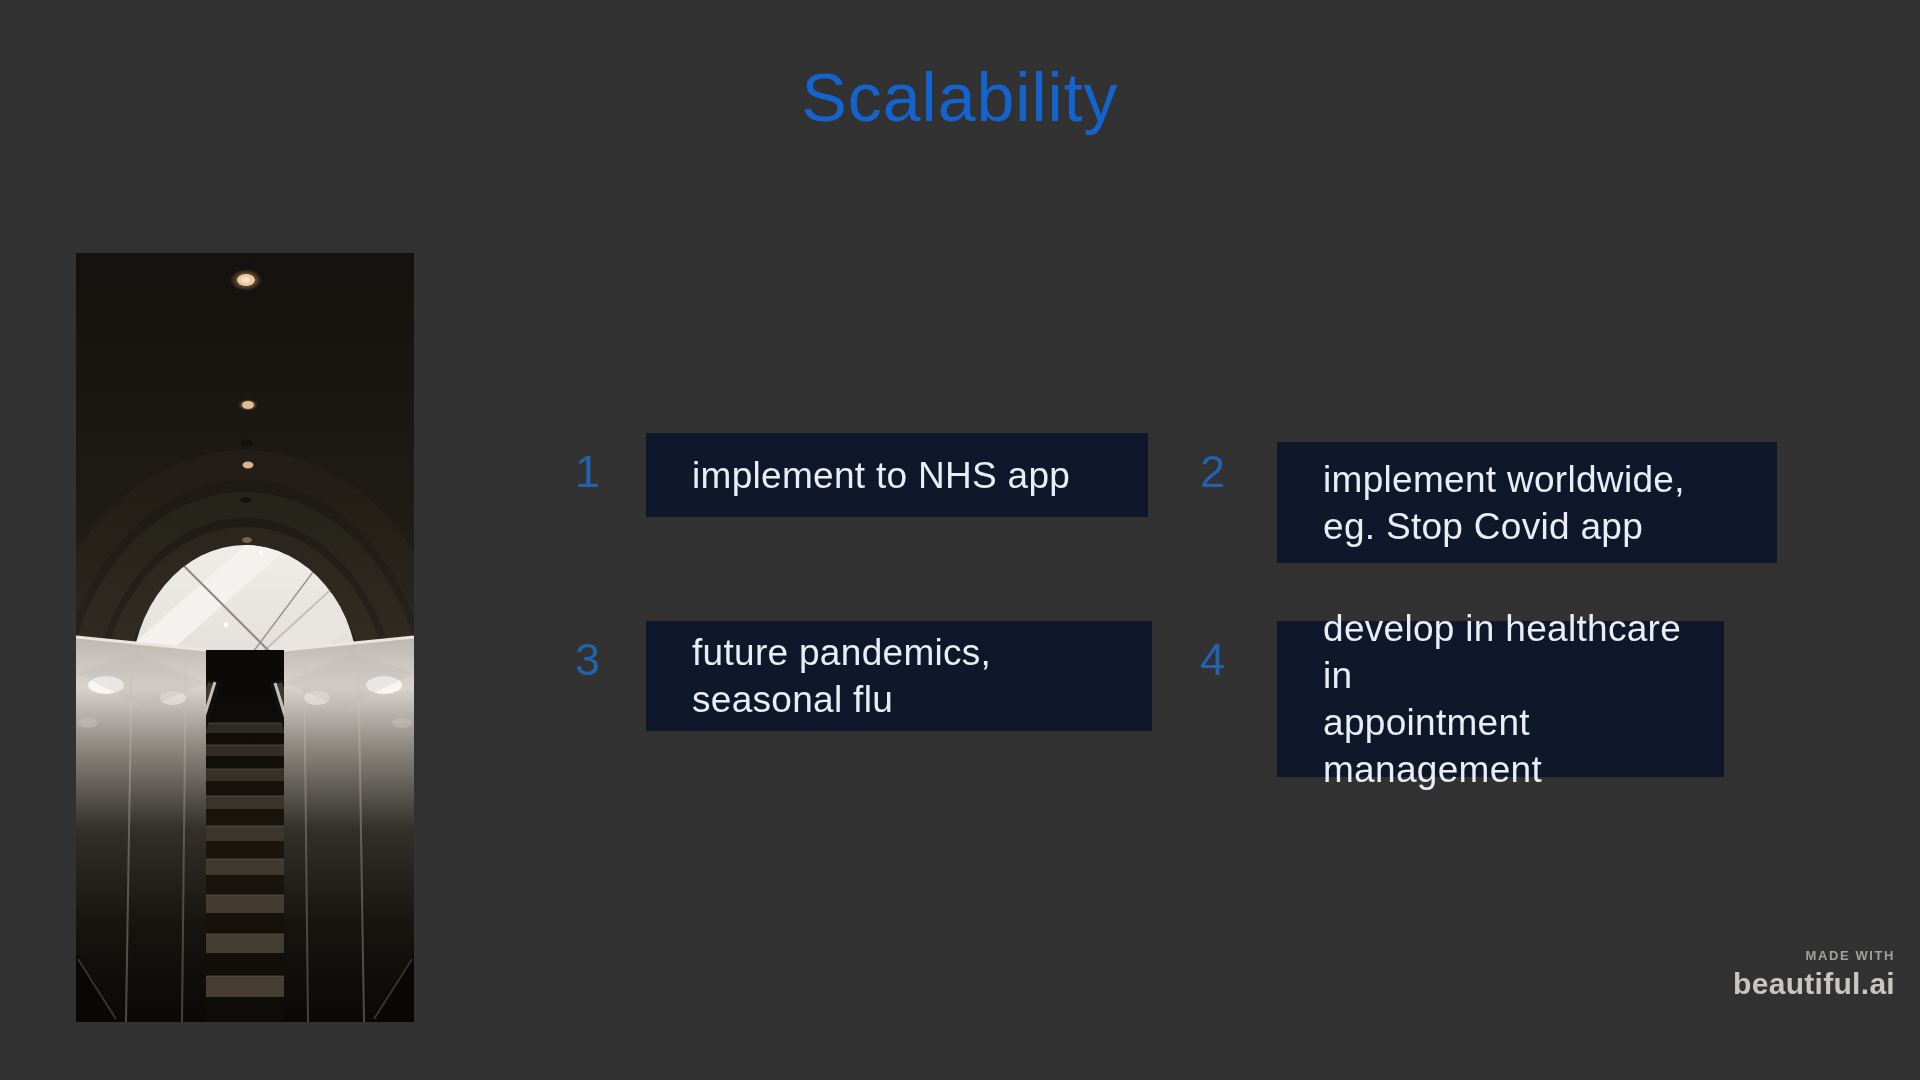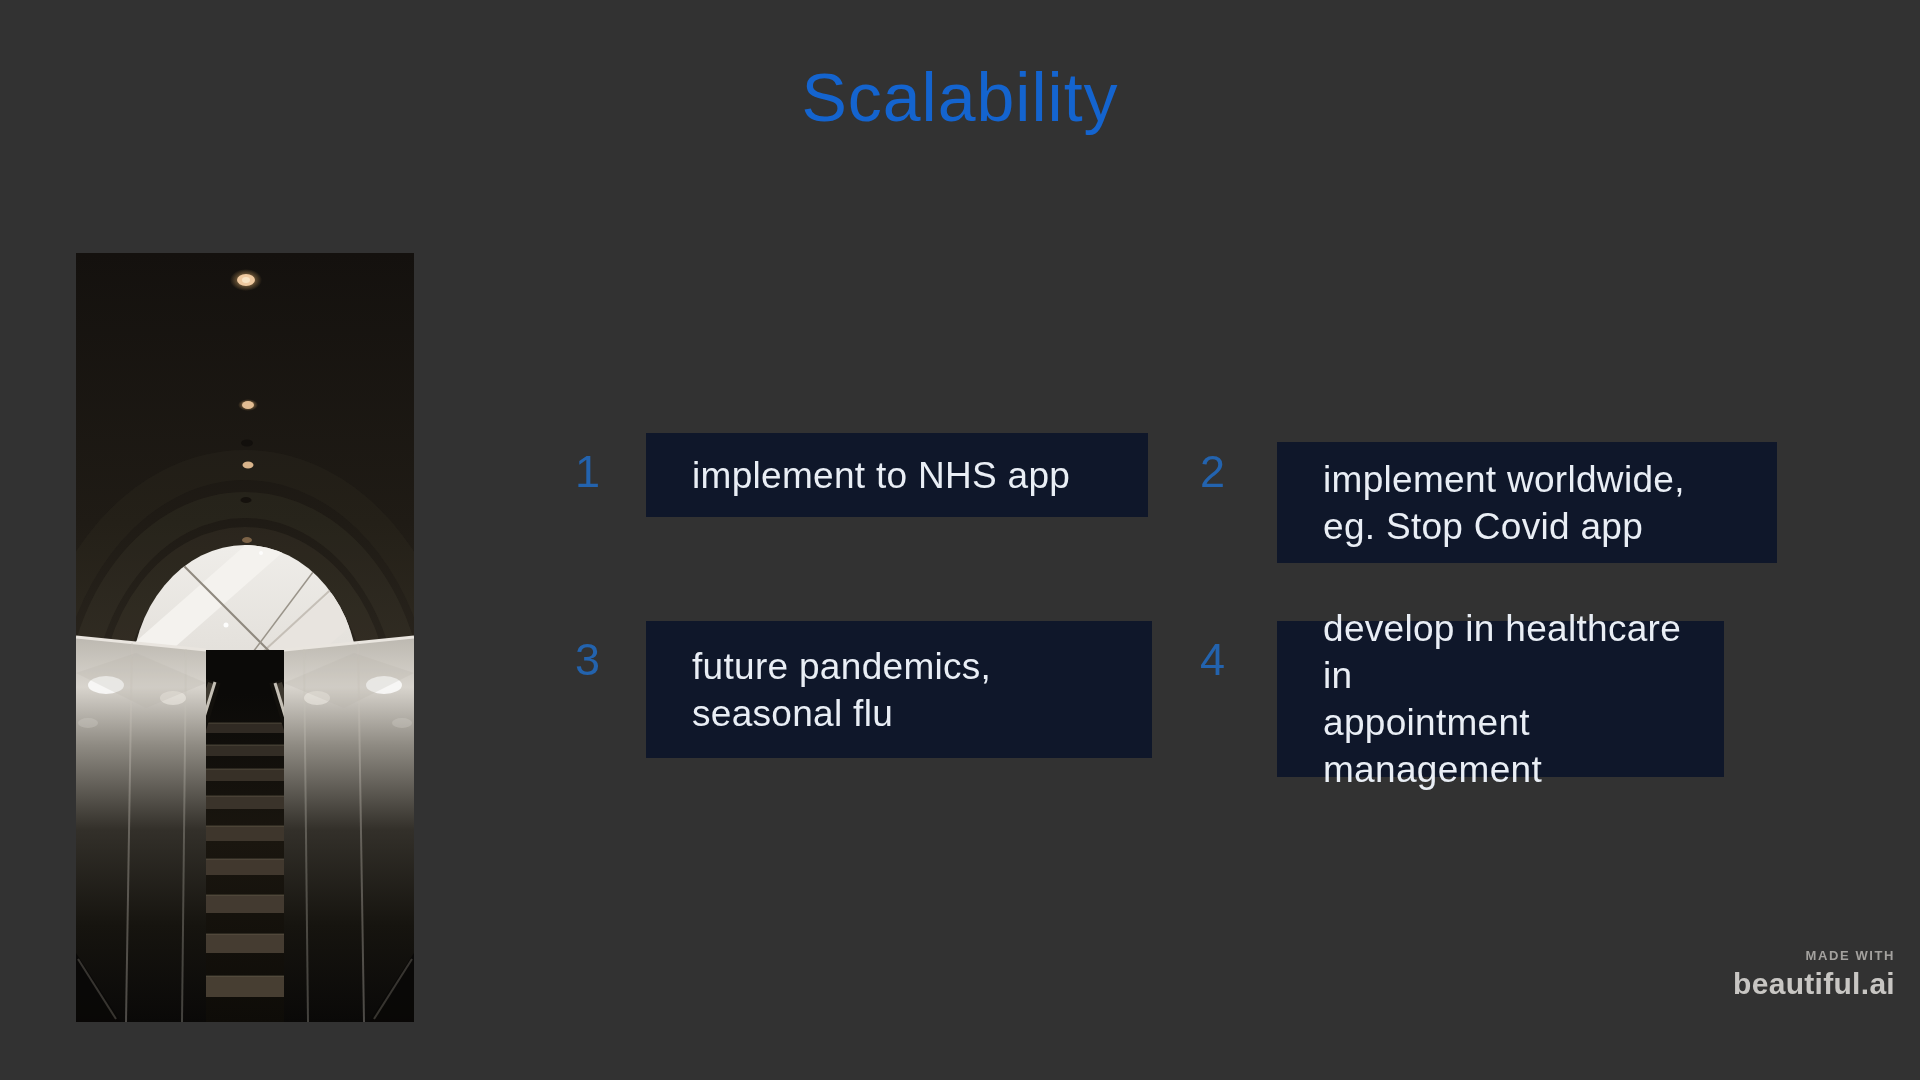--- a/index.html
+++ b/index.html
@@ -61,21 +61,21 @@
     font-weight: 400;
     letter-spacing: 0.3px;
     display: flex;
     align-items: center;
     box-sizing: border-box;
     padding: 0 18px 0 46px;
   }
   .card-text { white-space: pre-line; }
   .card-1 { left: 646px;  top: 433px; width: 502px; height: 84px;  }
   .card-2 { left: 1277px; top: 433px; width: 500px; height: 121px; margin-top: 9px; }
-  .card-3 { left: 646px;  top: 621px; width: 506px; height: 137px; }
+  .card-3 { left: 646px;  top: 621px; width: 506px; height: 110px; }
   .card-4 { left: 1277px; top: 621px; width: 447px; height: 156px; }
 
   
   .watermark {
     position: absolute;
     right: 25px;
     top: 948px;
     text-align: right;
   }
   .made-with {

